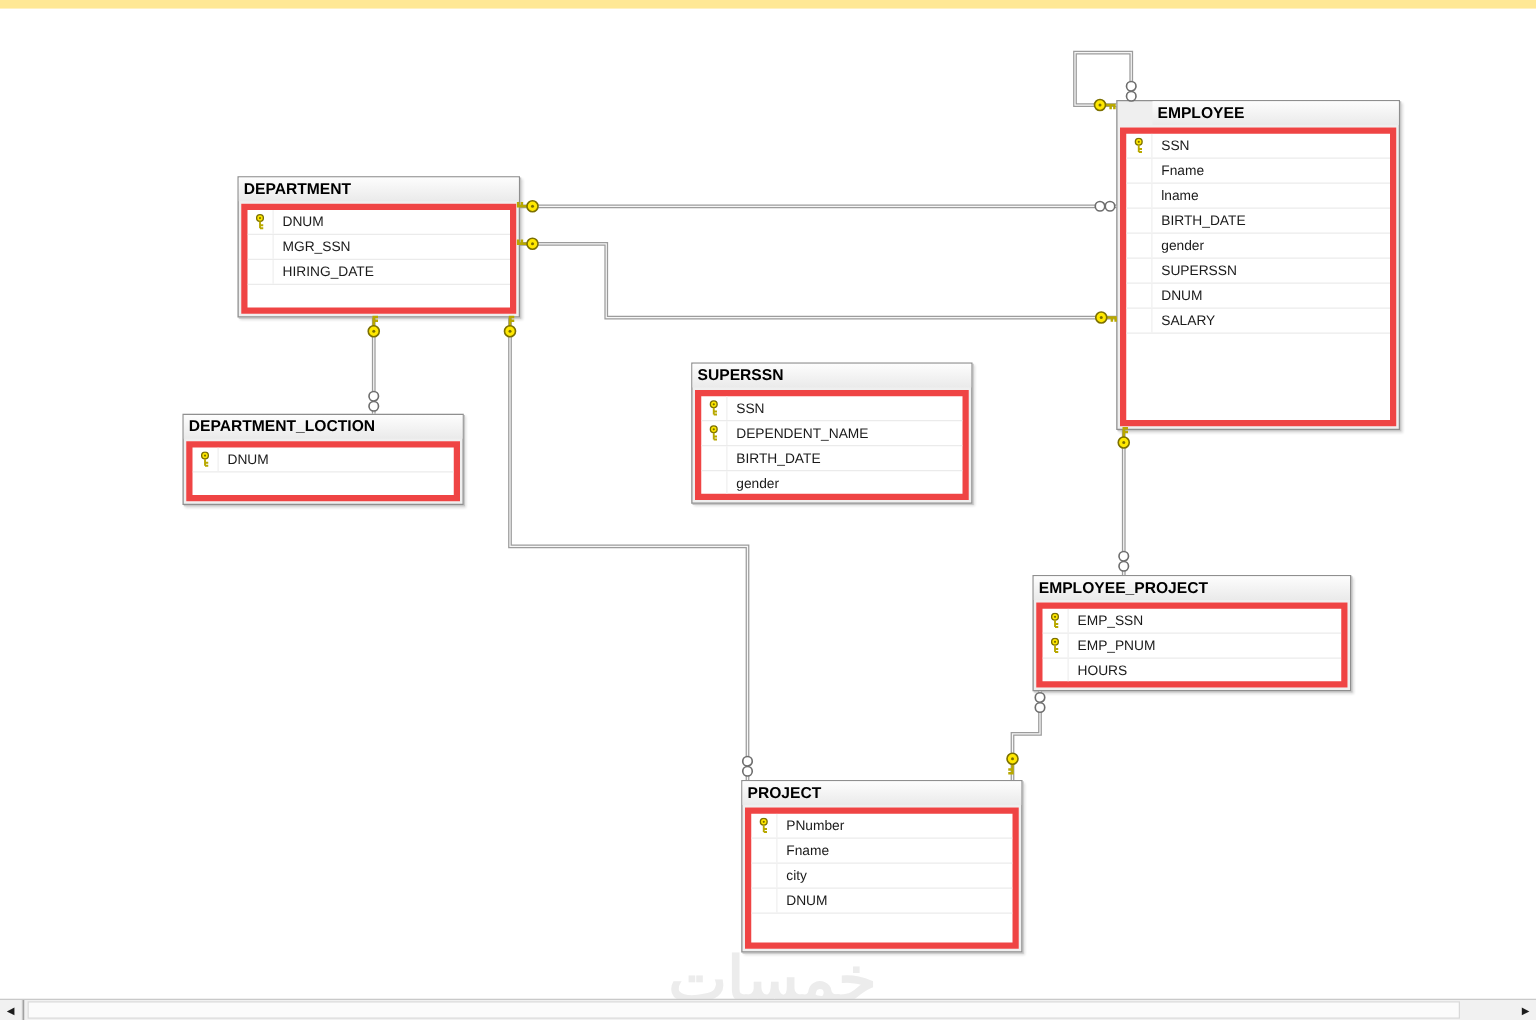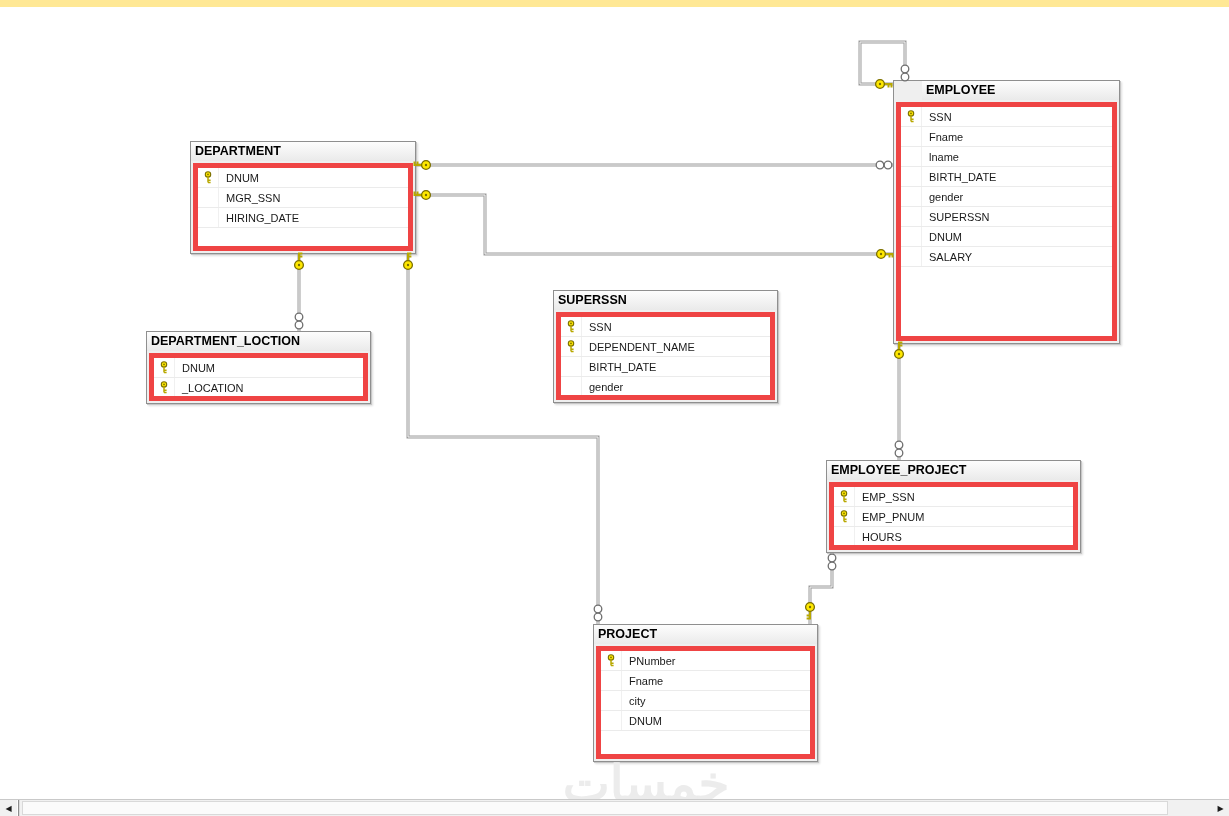--- a/index.html
+++ b/index.html
@@ -32,21 +32,21 @@
     border-bottom:1px solid #ebebeb;font-size:11px;color:#1a1a1a;
   }
   .key-cell{width:20px;flex:0 0 20px;text-align:center;border-right:1px solid #f0f0f0;height:100%;display:flex;align-items:center;justify-content:center;}
   .col-name{padding-left:7px;white-space:nowrap;}
 
   
   #connector-svg{position:absolute;left:0;top:0;pointer-events:none;}
 
   
   .watermark{
-    position:absolute;left:556px;top:748px;width:180px;
+    position:absolute;left:528px;top:748px;width:180px;
     font-size:50px;font-weight:bold;color:#ececec;
     text-align:center;direction:rtl;letter-spacing:1px;
     user-select:none;
   }
 
   
   .hscrollbar{
     position:absolute;left:0;bottom:0;width:1229px;height:17px;
     background:#f1f1f1;border-top:1px solid #c9c9c9;box-sizing:border-box;
   }
@@ -174,30 +174,20 @@
         <div class="tbl-body">
           <div class="tbl-row">
             <span class="key-cell">
               <svg width="11" height="13" viewBox="0 0 11 13">
                 <circle cx="5" cy="3.4" r="2.7" fill="#ffe800" stroke="#7c7000" stroke-width="1.1"></circle>
                 <circle cx="5" cy="3.4" r="0.9" fill="#7c7000"></circle>
                 <path d="M5,6.1 V11.6 M5,9.2 H7.6 M5,11.6 H7.6" fill="none" stroke="#b8a800" stroke-width="1.5"></path>
               </svg>
             </span>
             <span class="col-name">DNUM</span>
-          </div>
-          <div class="tbl-row">
-            <span class="key-cell">
-              <svg width="11" height="13" viewBox="0 0 11 13">
-                <circle cx="5" cy="3.4" r="2.7" fill="#ffe800" stroke="#7c7000" stroke-width="1.1"></circle>
-                <circle cx="5" cy="3.4" r="0.9" fill="#7c7000"></circle>
-                <path d="M5,6.1 V11.6 M5,9.2 H7.6 M5,11.6 H7.6" fill="none" stroke="#b8a800" stroke-width="1.5"></path>
-              </svg>
-            </span>
-            <span class="col-name">_LOCATION</span>
           </div>
         </div>
       </div>
       <div class="db-table" style="left: 826px; top: 453px; width: 255px; height: 93px;">
         <div class="tbl-header">EMPLOYEE_PROJECT</div>
         <div class="tbl-body">
           <div class="tbl-row">
             <span class="key-cell">
               <svg width="11" height="13" viewBox="0 0 11 13">
                 <circle cx="5" cy="3.4" r="2.7" fill="#ffe800" stroke="#7c7000" stroke-width="1.1"></circle>

